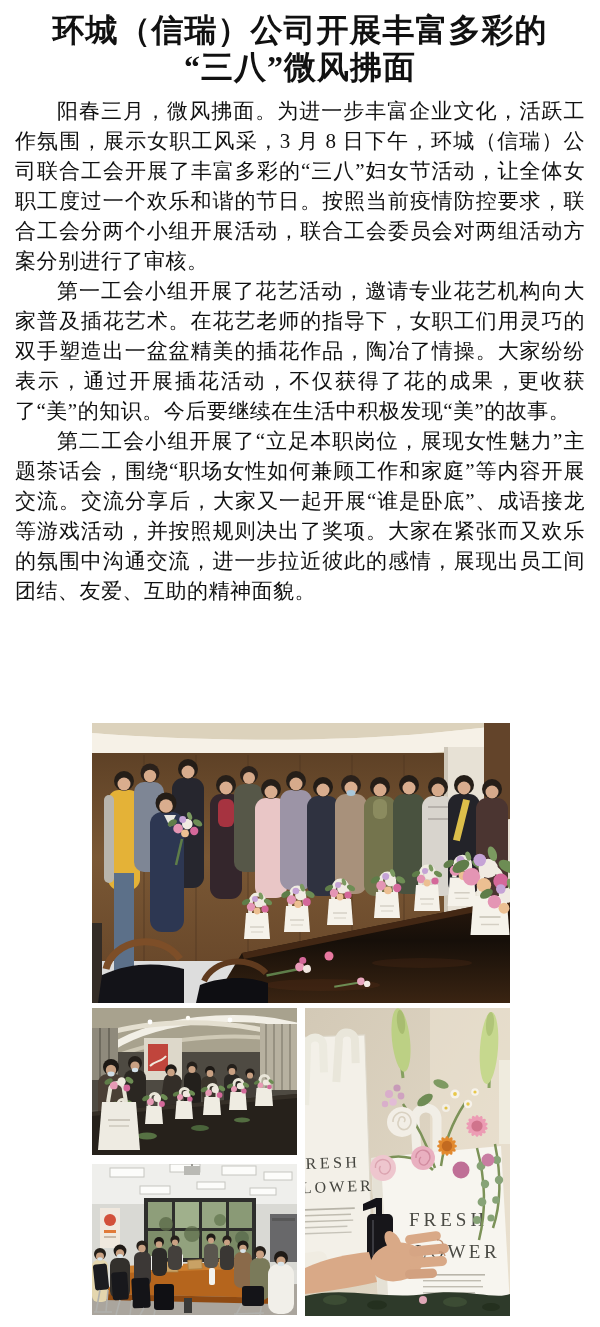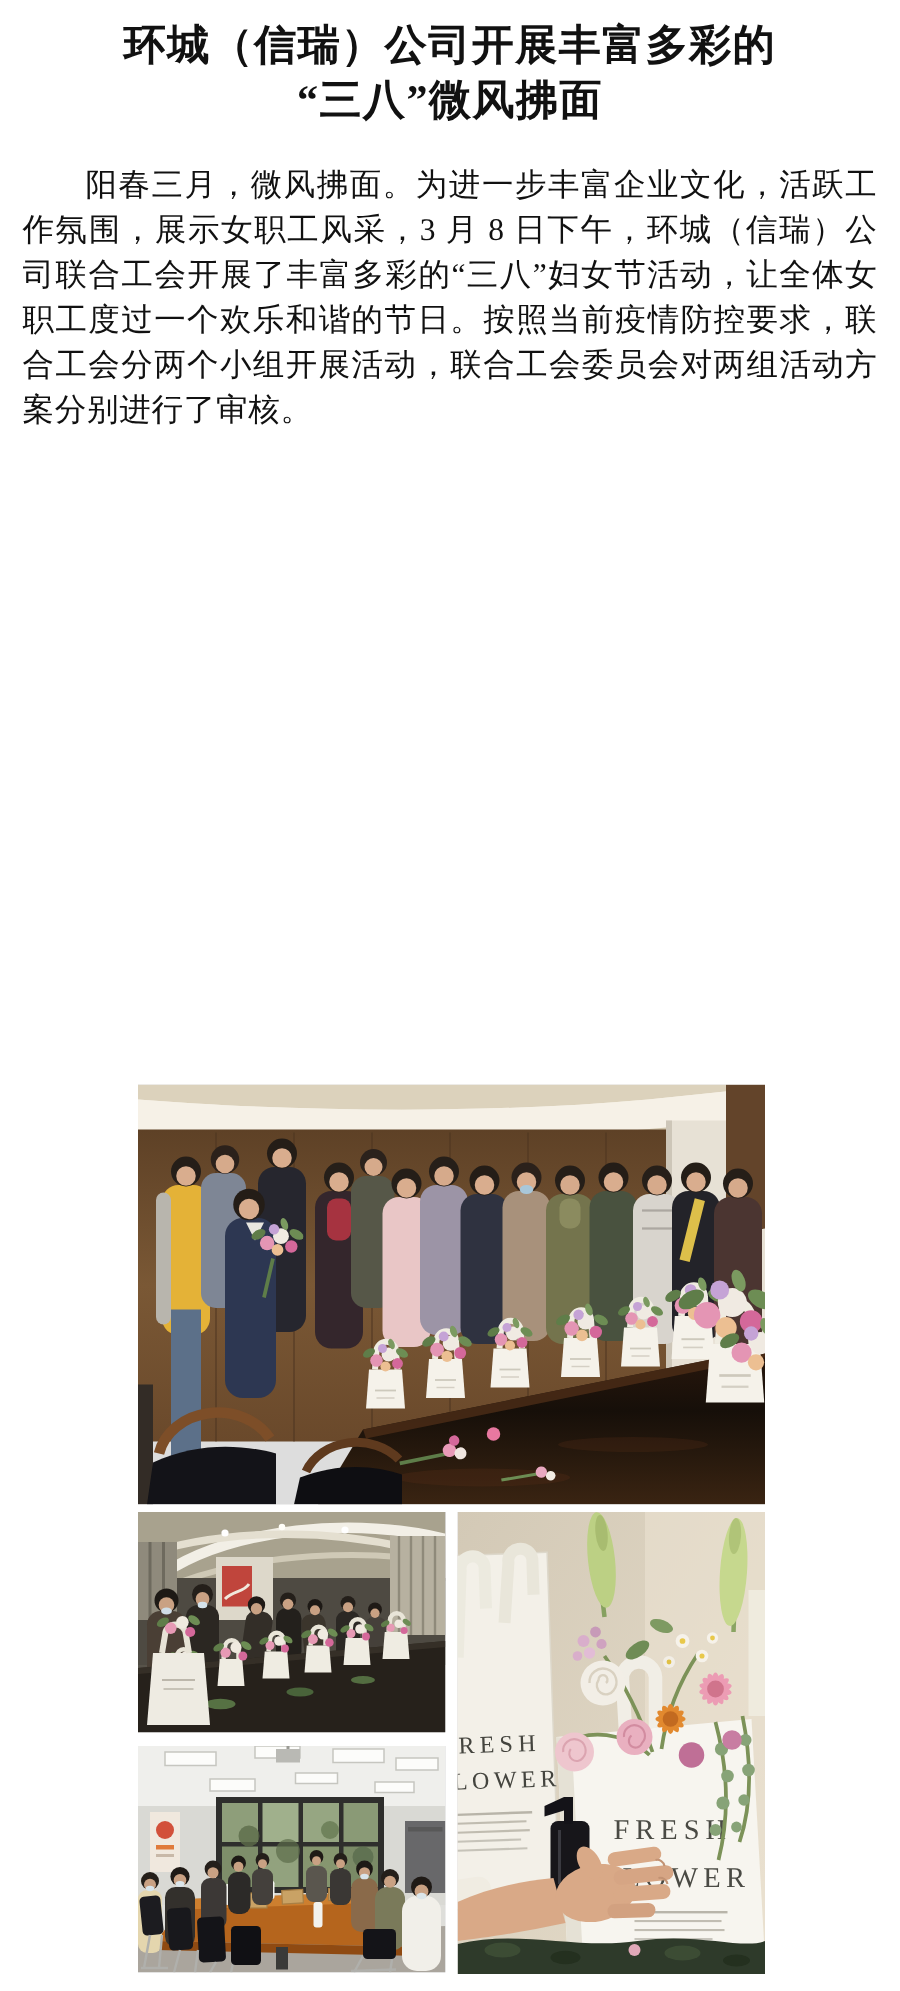--- a/index.html
+++ b/index.html
@@ -8,27 +8,27 @@
     width:600px;
     height:1327px;
     background:#ffffff;
     overflow:hidden;
     font-family:"Liberation Serif","DejaVu Serif",serif;
     color:#111111;
   }
   .title{
     margin:12px 15px 0 15px;
     text-align:center;
-    font-size:28px;
+    font-size:32px;
     line-height:37px;
     font-weight:700;
     letter-spacing:1px;
   }
   .body-text{
-    margin:22px 15px 0 15px;
+    margin:10px 15px 0 15px;
     font-size:21px;
     line-height:30px;
     letter-spacing:0.5px;
     text-align:justify;
     text-justify:inter-ideograph;
   }
   .body-text p{
     margin:0;
     text-indent:2em;
   }
@@ -49,20 +49,22 @@
 
 <div class="page">
 
   <div class="title">
     <span>环城（信瑞）公司开展丰富多彩的</span><br>
     <span>“三八”微风拂面</span>
   </div>
 
   <div class="body-text">
     <p>阳春三月，微风拂面。为进一步丰富企业文化，活跃工作氛围，展示女职工风采，3 月 8 日下午，环城（信瑞）公司联合工会开展了丰富多彩的“三八”妇女节活动，让全体女职工度过一个欢乐和谐的节日。按照当前疫情防控要求，联合工会分两个小组开展活动，联合工会委员会对两组活动方案分别进行了审核。</p>
+    <p>第一工会小组开展了花艺活动，邀请专业花艺机构向大家普及插花艺术。在花艺老师的指导下，女职工们用灵巧的双手塑造出一盆盆精美的插花作品，陶冶了情操。大家纷纷表示，通过开展插花活动，不仅获得了花的成果，更收获了“美”的知识。今后要继续在生活中积极发现“美”的故事。</p>
+    <p>第二工会小组开展了“立足本职岗位，展现女性魅力”主题茶话会，围绕“职场女性如何兼顾工作和家庭”等内容开展交流。交流分享后，大家又一起开展“谁是卧底”、成语接龙等游戏活动，并按照规则决出了奖项。大家在紧张而又欢乐的氛围中沟通交流，进一步拉近彼此的感情，展现出员工间团结、友爱、互助的精神面貌。</p>
   </div>
 
   <div class="photo" id="photo-group">
     <svg viewBox="0 0 418 280">
       <defs>
         <linearGradient id="p1wood" x1="0" y1="0" x2="0" y2="1">
           <stop offset="0" stop-color="#5e4126"></stop>
             <stop offset="0.5" stop-color="#7a5835"></stop>
             <stop offset="1" stop-color="#6a492b"></stop>
         </linearGradient>

